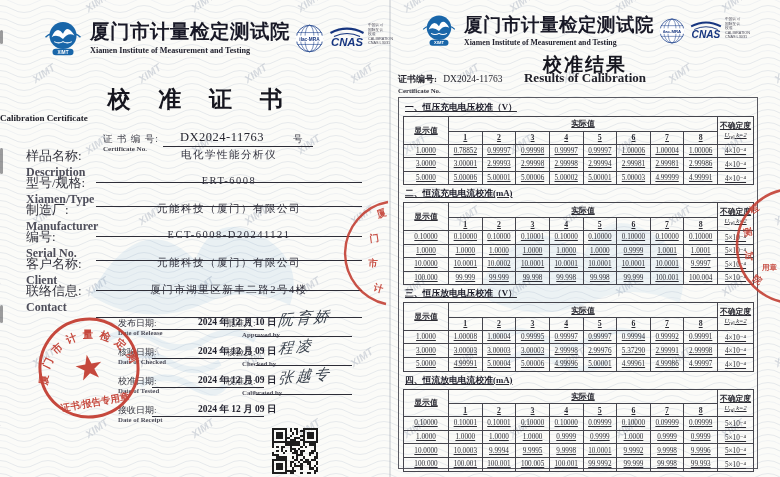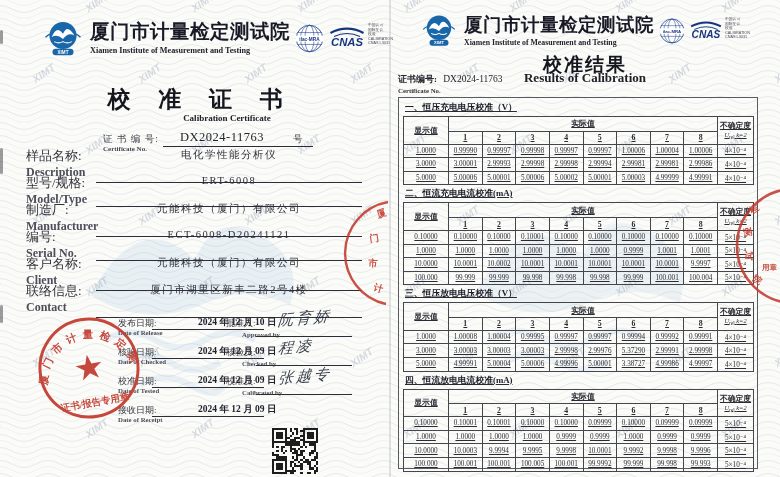--- a/index.html
+++ b/index.html
@@ -34,22 +34,22 @@
   .cnas-block{display:flex;margin:5px 0 0 2px;}
   .cnas-swoosh{width:40px;height:27px;}
   .right .cnas-swoosh{width:36px;height:25px;}
   .cnas-side{font-size:3.8px;line-height:4.6px;color:#4a4a58;margin-left:1px;
     font-family:"Liberation Sans","DejaVu Sans",sans-serif;white-space:nowrap;}
 
   
   .cert-title{position:absolute;top:84px;left:0;width:100%;text-align:center;
     font-size:23px;font-weight:bold;letter-spacing:11px;padding-left:11px;
     box-sizing:border-box;color:#16161f;}
-  .cert-title-en{position:absolute;top:113px;left:0;width:100%;text-align:center;
-    font-size:9px;font-weight:bold;color:#202029;padding-left:32px;}
+  .cert-title-en{position:absolute;top:113px;left:0;width:100%;
+    font-size:9px;font-weight:bold;color:#202029;}
   .certno-line{position:absolute;top:130px;left:45px;width:300px;height:28px;}
   .certno-label{position:absolute;left:58px;top:3px;font-size:9.5px;color:#45454f;letter-spacing:1px;}
   .certno-value{position:absolute;left:135px;top:0;font-size:12.5px;color:#23232d;letter-spacing:.5px;}
   .certno-suffix{position:absolute;left:248px;top:3px;font-size:9.5px;color:#45454f;}
   .certno-underline{position:absolute;left:118px;top:16px;width:150px;border-bottom:1.4px solid #2c2c36;}
   .certno-label-en{position:absolute;left:58px;top:15px;font-size:7px;font-weight:bold;color:#45454f;}
 
   
   #fields{position:absolute;top:146px;left:0;width:390px;}
   .frow{position:relative;height:27px;}
@@ -307,21 +307,21 @@
   <div class="frow">
     <div class="flab">
       <div class="cn">样品名称:</div>
       <div class="en">Description</div>
     </div>
     <div class="fval">电化学性能分析仪</div>
   </div>
   <div class="frow">
     <div class="flab">
       <div class="cn">型号/规格:</div>
-      <div class="en">Model/Type</div>
+      <div class="en">Xiamen/Type</div>
     </div>
     <div class="fval">ERT-6008</div>
   </div>
   <div class="frow">
     <div class="flab">
       <div class="cn">制造厂:</div>
       <div class="en">Manufacturer</div>
     </div>
     <div class="fval">元能科技（厦门）有限公司</div>
   </div>
@@ -707,21 +707,21 @@
                 <th>3</th>
                 <th>4</th>
                 <th>5</th>
                 <th>6</th>
                 <th>7</th>
                 <th>8</th>
               </tr>
 
       <tr>
         <td class="disp">1.0000</td>
-        <td>0.99990</td>
+        <td>0.78852</td>
                 <td>0.99997</td>
                 <td>0.99998</td>
                 <td>0.99997</td>
                 <td>0.99997</td>
                 <td>1.00006</td>
                 <td>1.00004</td>
                 <td>1.00006</td>
         <td class="unc">4×10⁻⁴</td>
       </tr>
       <tr>
@@ -872,21 +872,21 @@
                 <td>2.99998</td>
         <td class="unc">4×10⁻⁴</td>
       </tr>
       <tr>
         <td class="disp">5.0000</td>
         <td>4.99991</td>
                 <td>5.00004</td>
                 <td>5.00006</td>
                 <td>4.99996</td>
                 <td>5.00001</td>
-                <td>3.38727</td>
+                <td>4.99961</td>
                 <td>4.99986</td>
                 <td>4.99997</td>
         <td class="unc">4×10⁻⁴</td>
       </tr>
     </tbody>
           </table>
   </div>
   <div class="tsec">
     <div class="ttitle">四、恒流放电电流校准(mA)</div>
     <table class="ctab">

